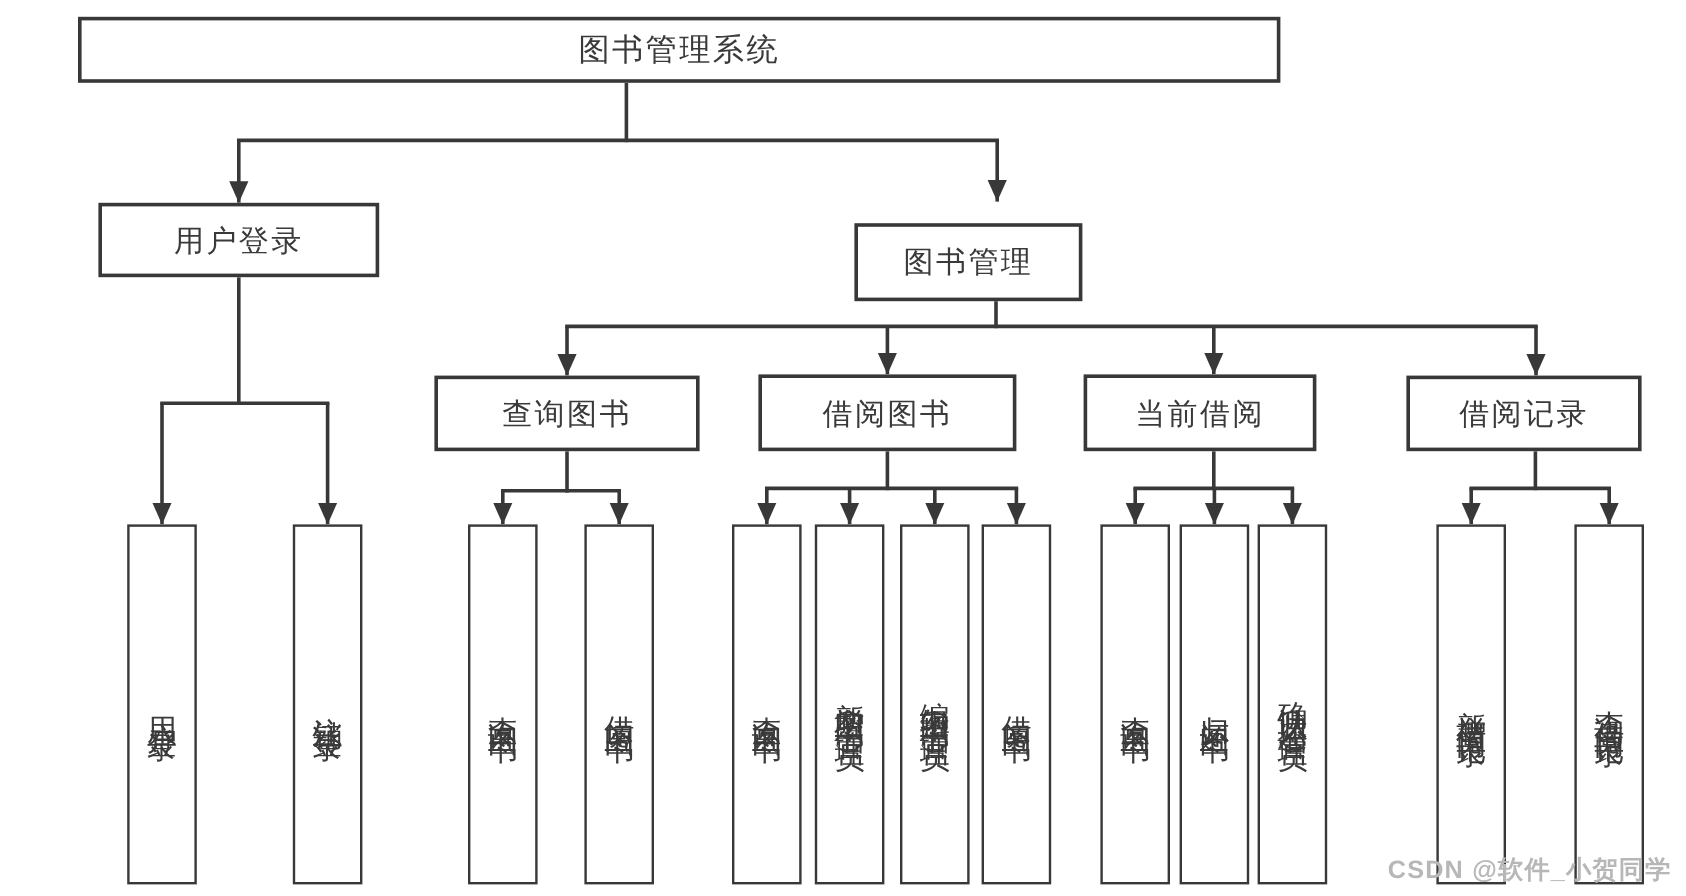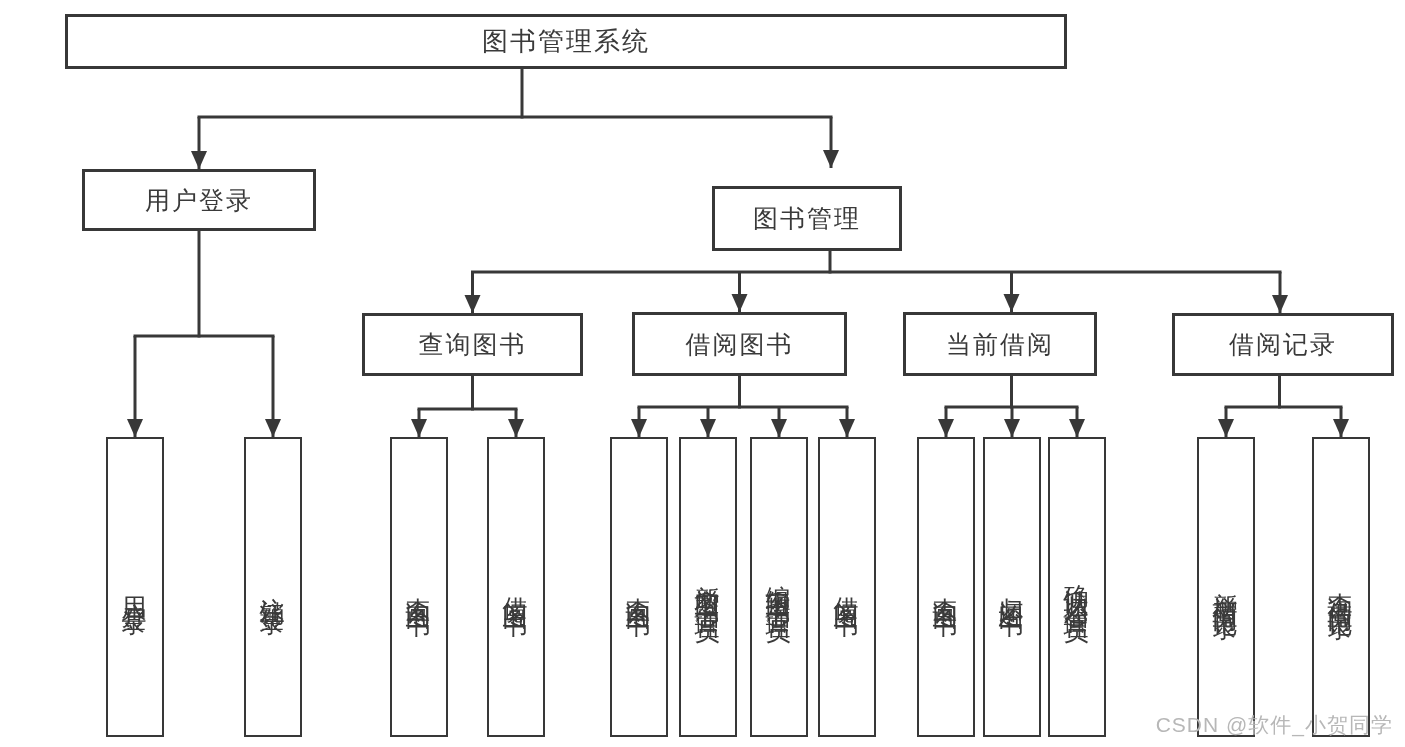--- a/index.html
+++ b/index.html
@@ -50,20 +50,21 @@
     z-index:2;
   }
   .watermark{
     position:absolute;
     right:12px;top:711px;
     font-size:21px;
     letter-spacing:1px;
     color:var(--watermark,#b7b7b7);
     white-space:nowrap;
     z-index:3;
+    font-weight:bold;
   }
 </style>
 </head>
 <body>
 
 <div class="canvas">
 
   <svg class="edges" width="1405" height="747" viewBox="0 0 1405 747" xmlns="http://www.w3.org/2000/svg">
     <defs>
       <marker id="ah" markerUnits="userSpaceOnUse" markerWidth="20" markerHeight="20" refX="18" refY="9" orient="auto">
@@ -113,21 +114,21 @@
   </svg>
 
   <div class="box root" style="left:21px;top:14px;width:1002px;height:55px">图书管理系统</div>
 
   <div class="box" style="left:82px;top:169px;width:234px;height:62px">用户登录</div>
   <div class="box" style="left:712px;top:186px;width:190px;height:65px">图书管理</div>
 
   <div class="box" style="left:362px;top:313px;width:221px;height:63px">查询图书</div>
   <div class="box" style="left:632px;top:312px;width:215px;height:64px">借阅图书</div>
   <div class="box" style="left:903px;top:312px;width:194px;height:64px">当前借阅</div>
-  <div class="box" style="left:1172px;top:313px;width:222px;height:63px">借阅记录</div>
+  <div class="box" style="left:1172px;top:313px;width:196px;height:63px">借阅记录</div>
 
   <div class="vbox" style="left:106px">用户登录</div>
   <div class="vbox" style="left:244px">注销登录</div>
   <div class="vbox" style="left:390px">查询图书</div>
   <div class="vbox" style="left:487px">借阅图书</div>
   <div class="vbox" style="left:610px">查询图书</div>
   <div class="vbox" style="left:679px">新增图书（管理员）</div>
   <div class="vbox" style="left:750px">编辑图书（管理员）</div>
   <div class="vbox" style="left:818px">借阅图书</div>
   <div class="vbox" style="left:917px">查询图书</div>

